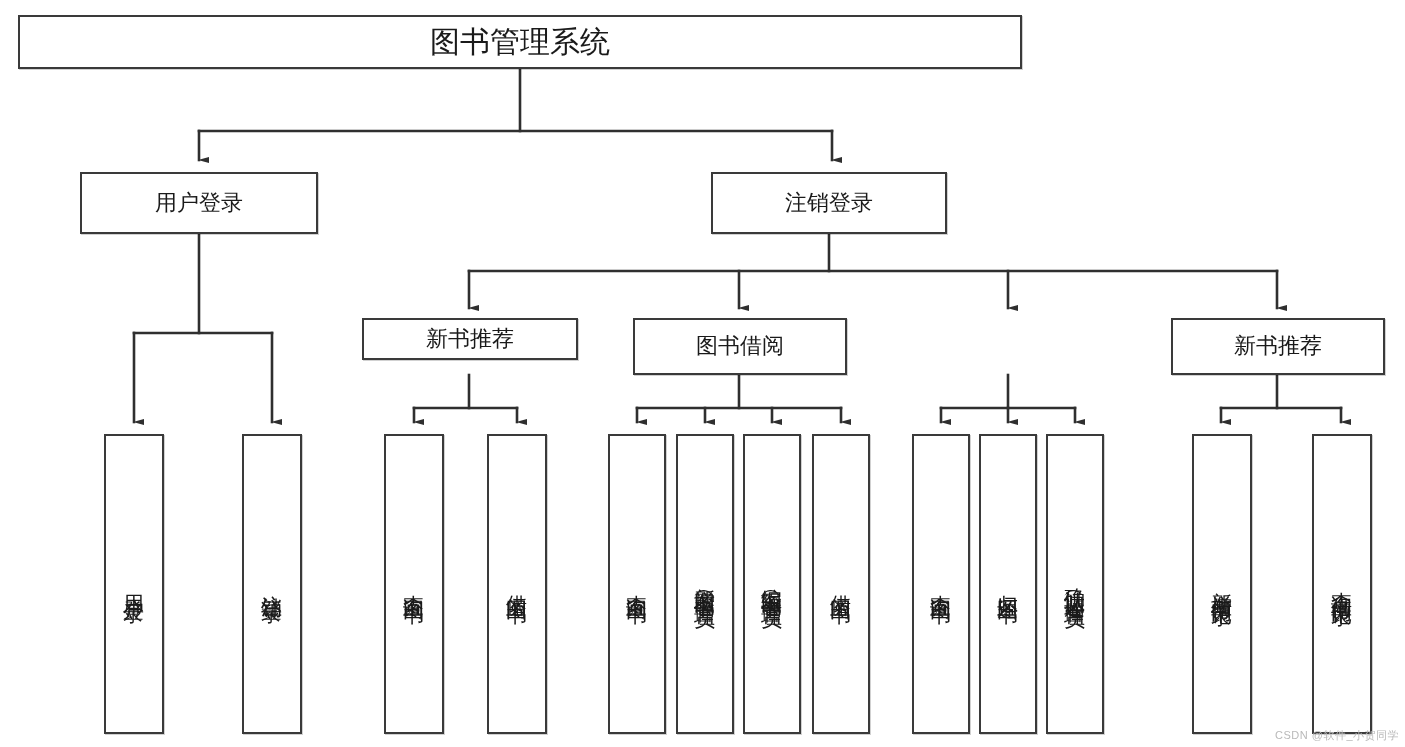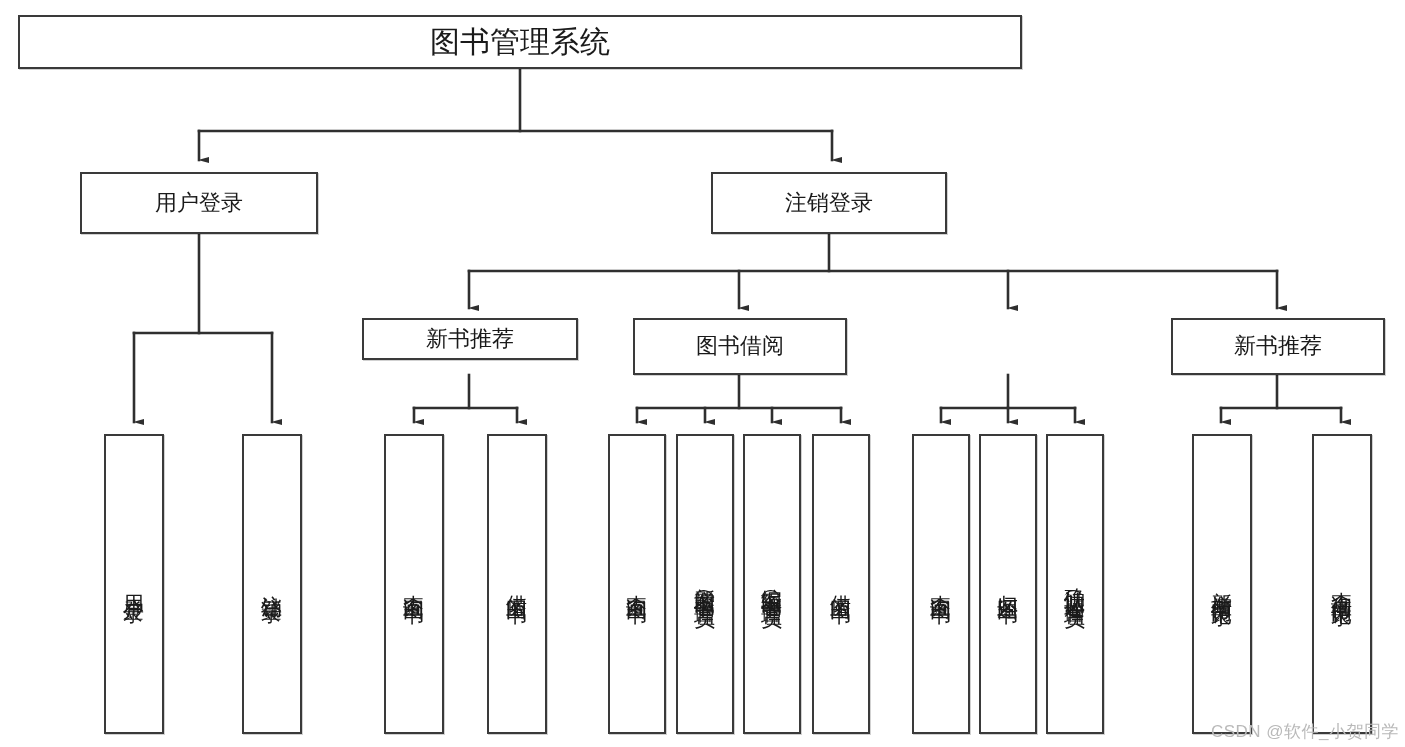--- a/index.html
+++ b/index.html
@@ -58,21 +58,21 @@
     text-orientation: upright;
     font-size: 21px;
     letter-spacing: 3px;
     line-height: 1;
     max-height: 100%;
   }
   .watermark {
     position: absolute;
     right: 6px;
     bottom: 4px;
-    font-size: 17px;
+    font-size: 11px;
     color: #b9b9b9;
     letter-spacing: 0.5px;
     white-space: nowrap;
     user-select: none;
   }
 </style>
 </head>
 <body>
 
 <div id="canvas">

